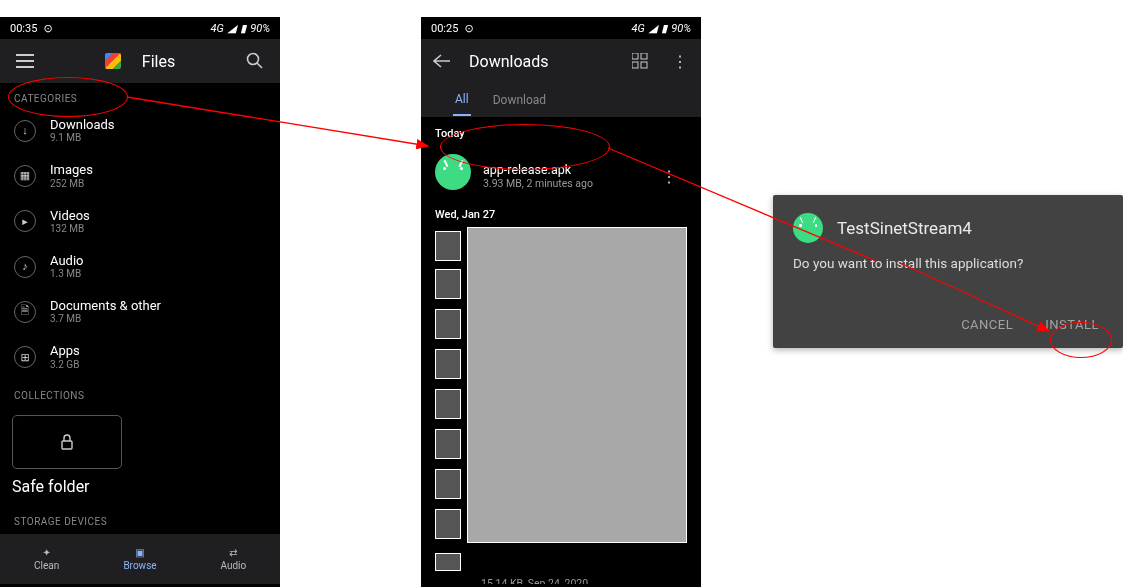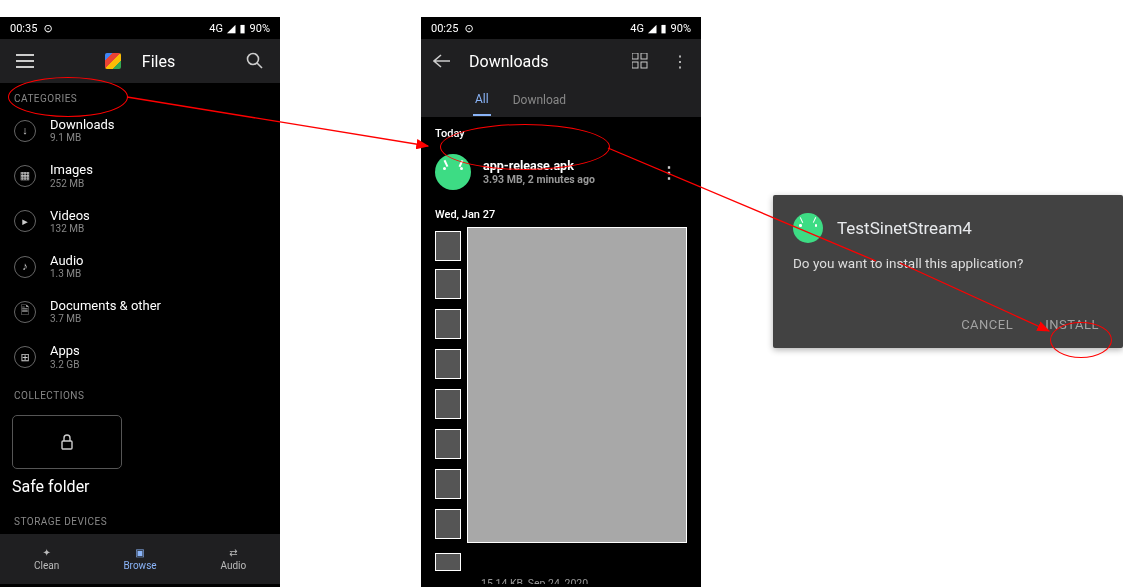--- a/index.html
+++ b/index.html
@@ -23,21 +23,21 @@
   .status-bar {
     height: 22px;
     display: flex;
     align-items: center;
     justify-content: space-between;
     padding: 0 10px;
     font-size: 11px;
     background: #000;
   }
   .status-left { display: flex; align-items: center; gap: 6px; }
-  .status-right { display: flex; align-items: center; gap: 4px; }
+  .status-right { display: flex; align-items: center; gap: 4px; font-style: italic; }
 
   
   .p1 { left: 0; }
   .app-bar1 {
     height: 44px;
     display: flex;
     align-items: center;
     justify-content: space-between;
     padding: 0 14px;
     background: #1f1f21;
@@ -102,28 +102,27 @@
   .app-bar2 {
     height: 44px;
     display: flex;
     align-items: center;
     justify-content: space-between;
     padding: 0 10px;
     background: #1f1f21;
   }
   .ab2-left { display:flex; align-items:center; gap:16px;}
   .ab2-right { display:flex; align-items:center; gap:18px; color:#ccc;}
-  .tabs2 { display:flex; gap:20px; padding:0 52px; background:#1f1f21; height:34px; align-items:center; font-size:12px;}
+  .tabs2 { display:flex; gap:20px; padding:0 32px; background:#1f1f21; height:34px; align-items:center; font-size:12px;}
   .tab2 { color:#888; padding:8px 2px; cursor:pointer;}
   .tab2.active { color:#8ab4f8; border-bottom:2px solid #8ab4f8;}
   .date-label { font-size:11px; font-weight:500; padding:10px 14px 6px;}
   .file-item {
-    display:flex; align-items:center; gap:12px;
+    display:flex; align-items:flex-end; gap:12px;
     padding:8px 20px 8px 14px;
-    font-weight:bold;
   }
   .apk-icon {
     width:36px;height:36px;border-radius:50%;
     background:#3ddc84;
     display:flex;align-items:center;justify-content:center;
     position:relative;
   }
   .apk-icon .eyes { position:absolute; top:13px; width:20px; display:flex; justify-content:space-between;}
   .apk-icon .eyes span{ width:3px;height:3px;background:#fff;border-radius:50%;}
   .apk-icon .ant-l,.apk-icon .ant-r{ position:absolute; width:1.5px;height:7px;background:#fff; top:6px;}

